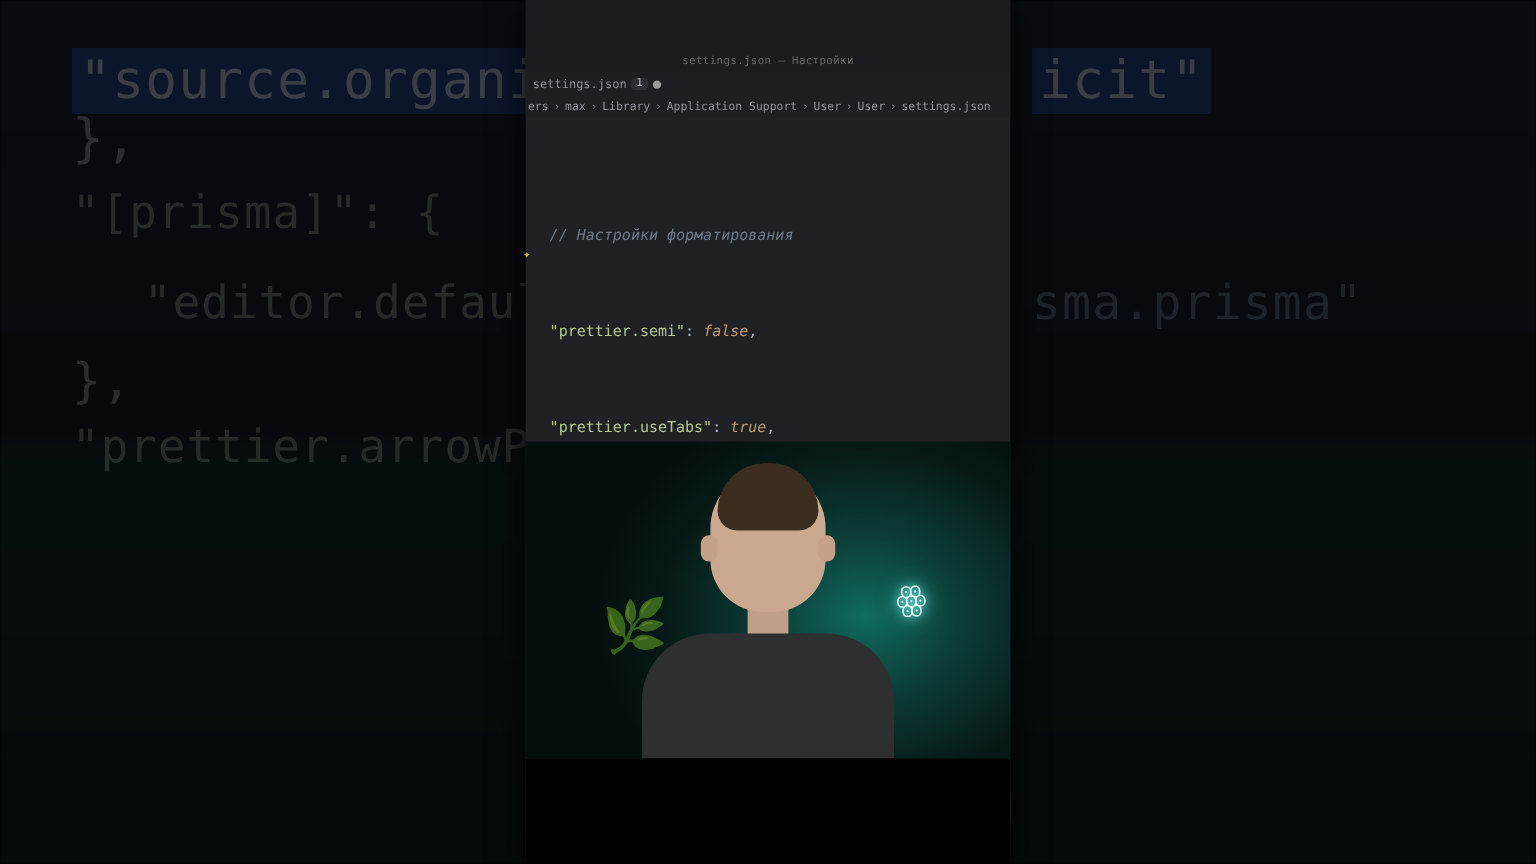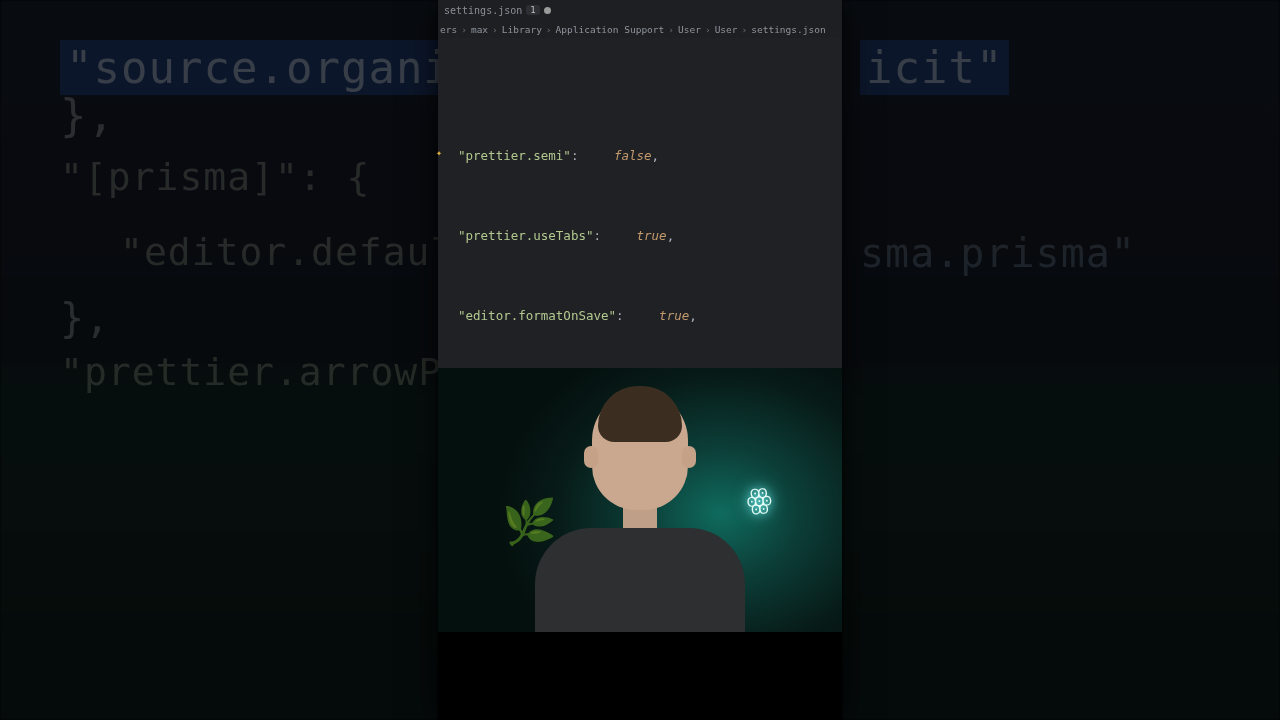--- a/index.html
+++ b/index.html
@@ -38,21 +38,21 @@
   .tab .dot{width:7px;height:7px;border-radius:50%;background:#9a9a9a;}
   
   .crumbs{height:18px;background:#1d1f23;display:flex;align-items:center;font-size:9.5px;color:#8f949b;
           padding-left:2px;gap:4px;white-space:nowrap;overflow:hidden;}
   .crumbs .sep{color:#6a6e74;}
   
   .code{padding:8px 0 0 14px;font-size:12.5px;line-height:20px;color:#c9d1d9;white-space:pre;
         font-family:Menlo,Consolas,monospace;position:relative;}
   .cmt{color:#6b7a8a;font-style:italic;}
   .key{color:#b3c98f;}      
-  .bool{color:#c49a6c;font-style:italic;margin-left:28px;}
+  .bool{color:#c49a6c;font-style:italic;}
   .punct{color:#abb2bf;}
   .line{display:block;padding-left:6px;}
   .hl{background:#1f4a8f;color:#dbe7f7;}
   .hl .key{color:#cfe2ff;}
   .hl .punct{color:#dbe7f7;}
   .spark{position:absolute;left:-2px;top:105px;color:#e3b341;font-size:10px;}
 
   
   .cam{position:absolute;left:438px;top:368px;width:404px;height:264px;
        background:radial-gradient(ellipse 55% 70% at 70% 55%,#0f6b5e 0%,#0c3e38 35%,#071a17 75%,#04100e 100%);
@@ -88,20 +88,23 @@
   <span class="ghost g3">},</span>
   <span class="ghost g4">"[prisma]": {</span>
   <span class="ghost g5">"editor.defaul</span>
   <span class="ghost g6">},</span>
   <span class="ghost g7">"prettier.arrowP</span>
   <span class="ghost g2">sma.prisma"</span>
   <span class="ghost sel" style="left:860px;top:40px;font-size:44px;">icit"</span>
 </div>
 
 <div class="col">
+  <div class="topbar">
+    <span>settings.json — Настройки</span>
+  </div>
 
   <div class="tabrow">
     <div class="tab">
       <span>settings.json</span>
       <span class="badge">1</span>
       <span class="dot"></span>
     </div>
   </div>
 
   <div class="crumbs">
@@ -116,20 +119,21 @@
     <span>User</span>
       <span class="sep">›</span>
     <span>User</span>
       <span class="sep">›</span>
     <span>settings.json</span>
   </div>
 
   <div class="code">
     <span class="spark">✦</span>
 
+    <span class="line"><span class="cmt">// Настройки форматирования</span></span>
 
     <span class="line"><span class="key">"prettier.semi"</span><span class="punct">: </span><span class="bool">false</span><span class="punct">,</span></span>
 
     <span class="line"><span class="key">"prettier.useTabs"</span><span class="punct">: </span><span class="bool">true</span><span class="punct">,</span></span>
 
     <span class="line"><span class="key">"editor.formatOnSave"</span><span class="punct">: </span><span class="bool">true</span><span class="punct">,</span></span>
 
     <span class="line"><span class="key">"prettier.singleQuote"</span><span class="punct">: </span><span class="bool">true</span><span class="punct">,</span></span>
 
     <span class="line"><span class="key">"prettier.jsxSingleQuote"</span><span class="punct">: </span><span class="bool">true</span><span class="punct">,</span></span>

